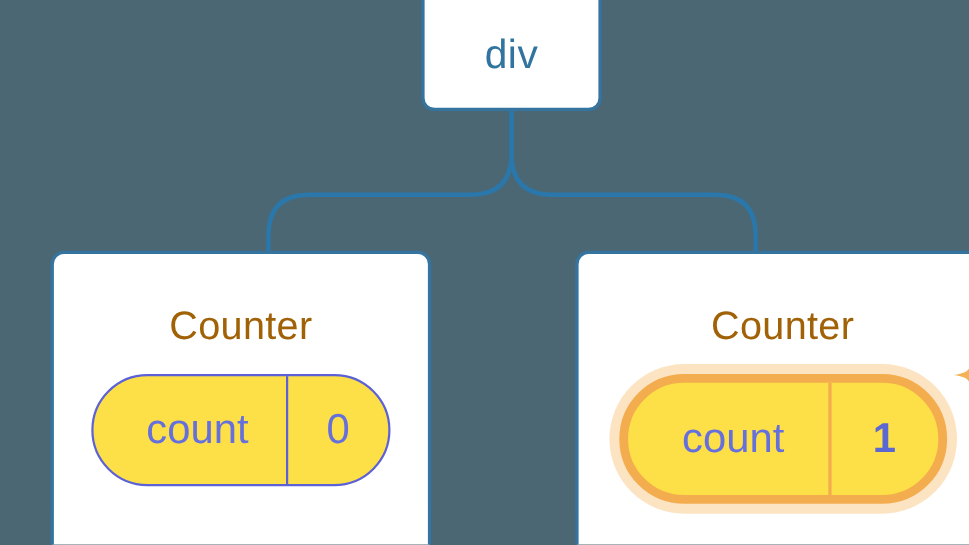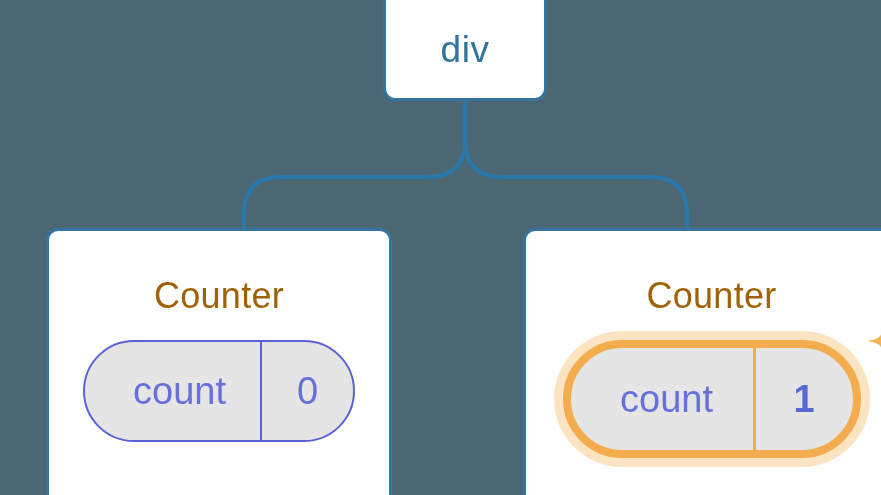--- a/index.html
+++ b/index.html
@@ -82,21 +82,21 @@
   .pill-wrap {
     position: relative;
     margin-top: 26px;
   }
 
   .pill {
     position: relative;
     display: flex;
     align-items: stretch;
     box-sizing: border-box;
-    background: #e5e5e5;
+    background: #fde047;
     border: 2px solid #5c62d6;
     border-radius: 999px;
     height: 102px;
   }
   .pill-key, .pill-val {
     display: flex;
     align-items: center;
     justify-content: center;
     box-sizing: border-box;
   }

